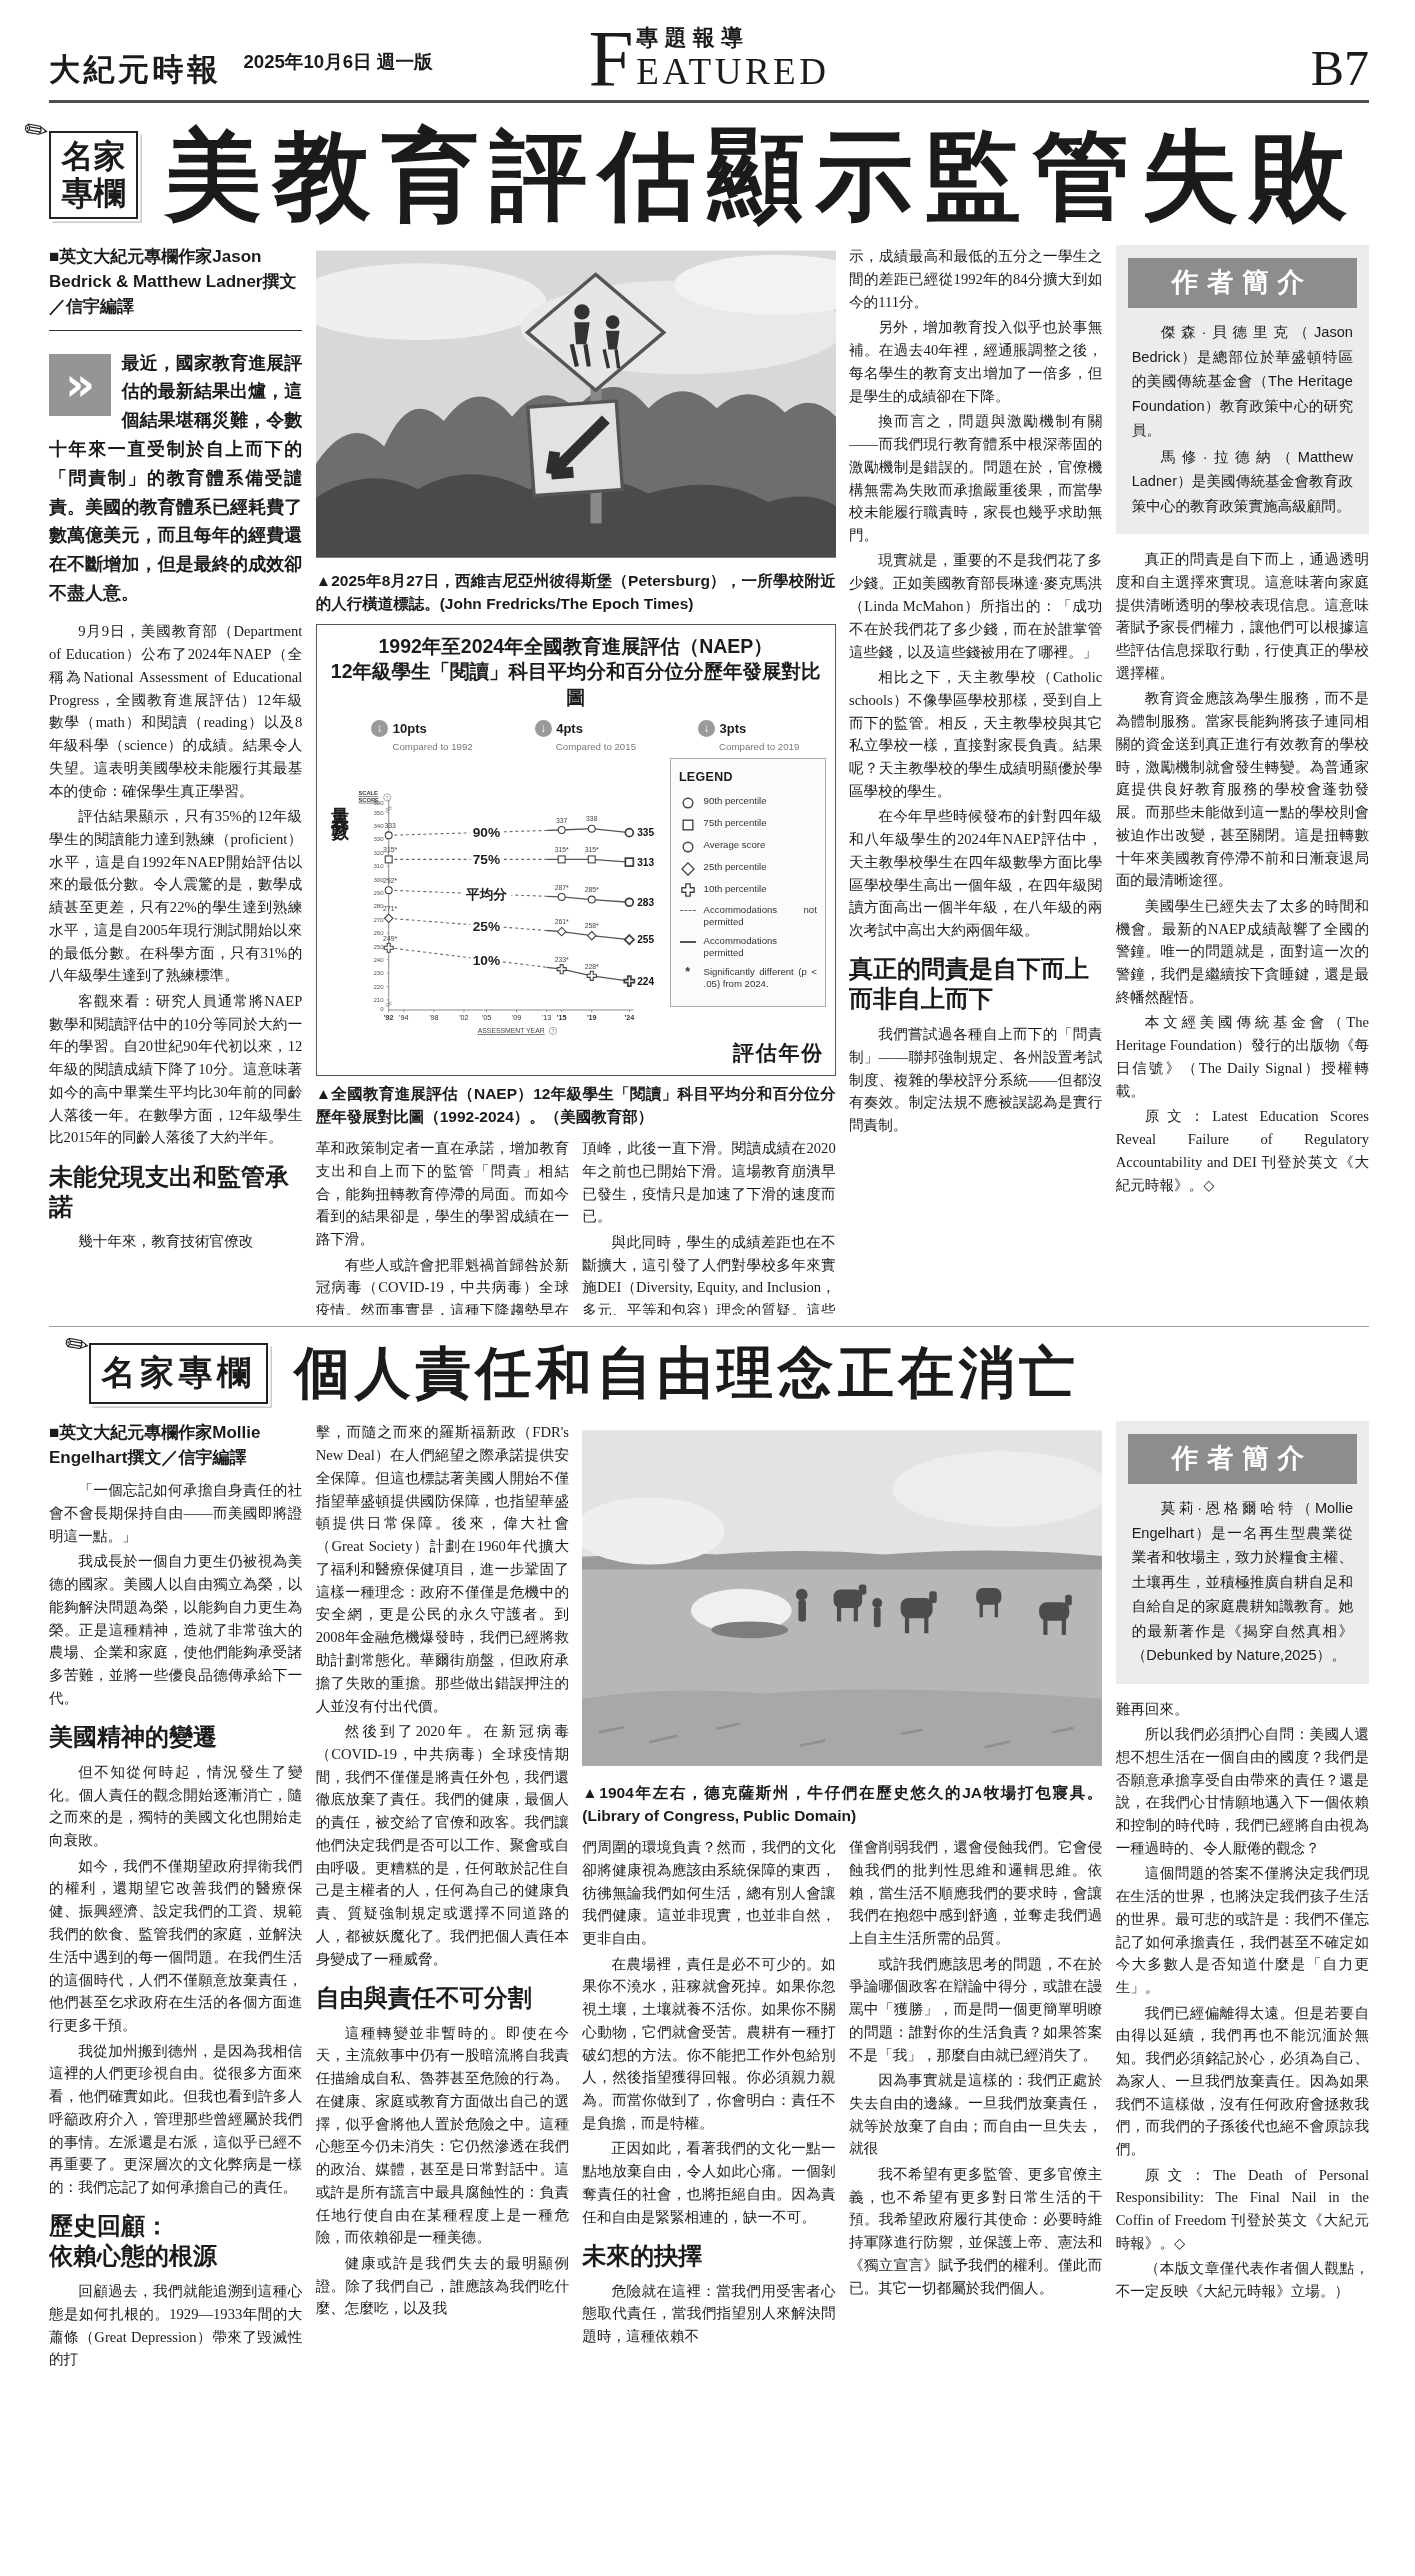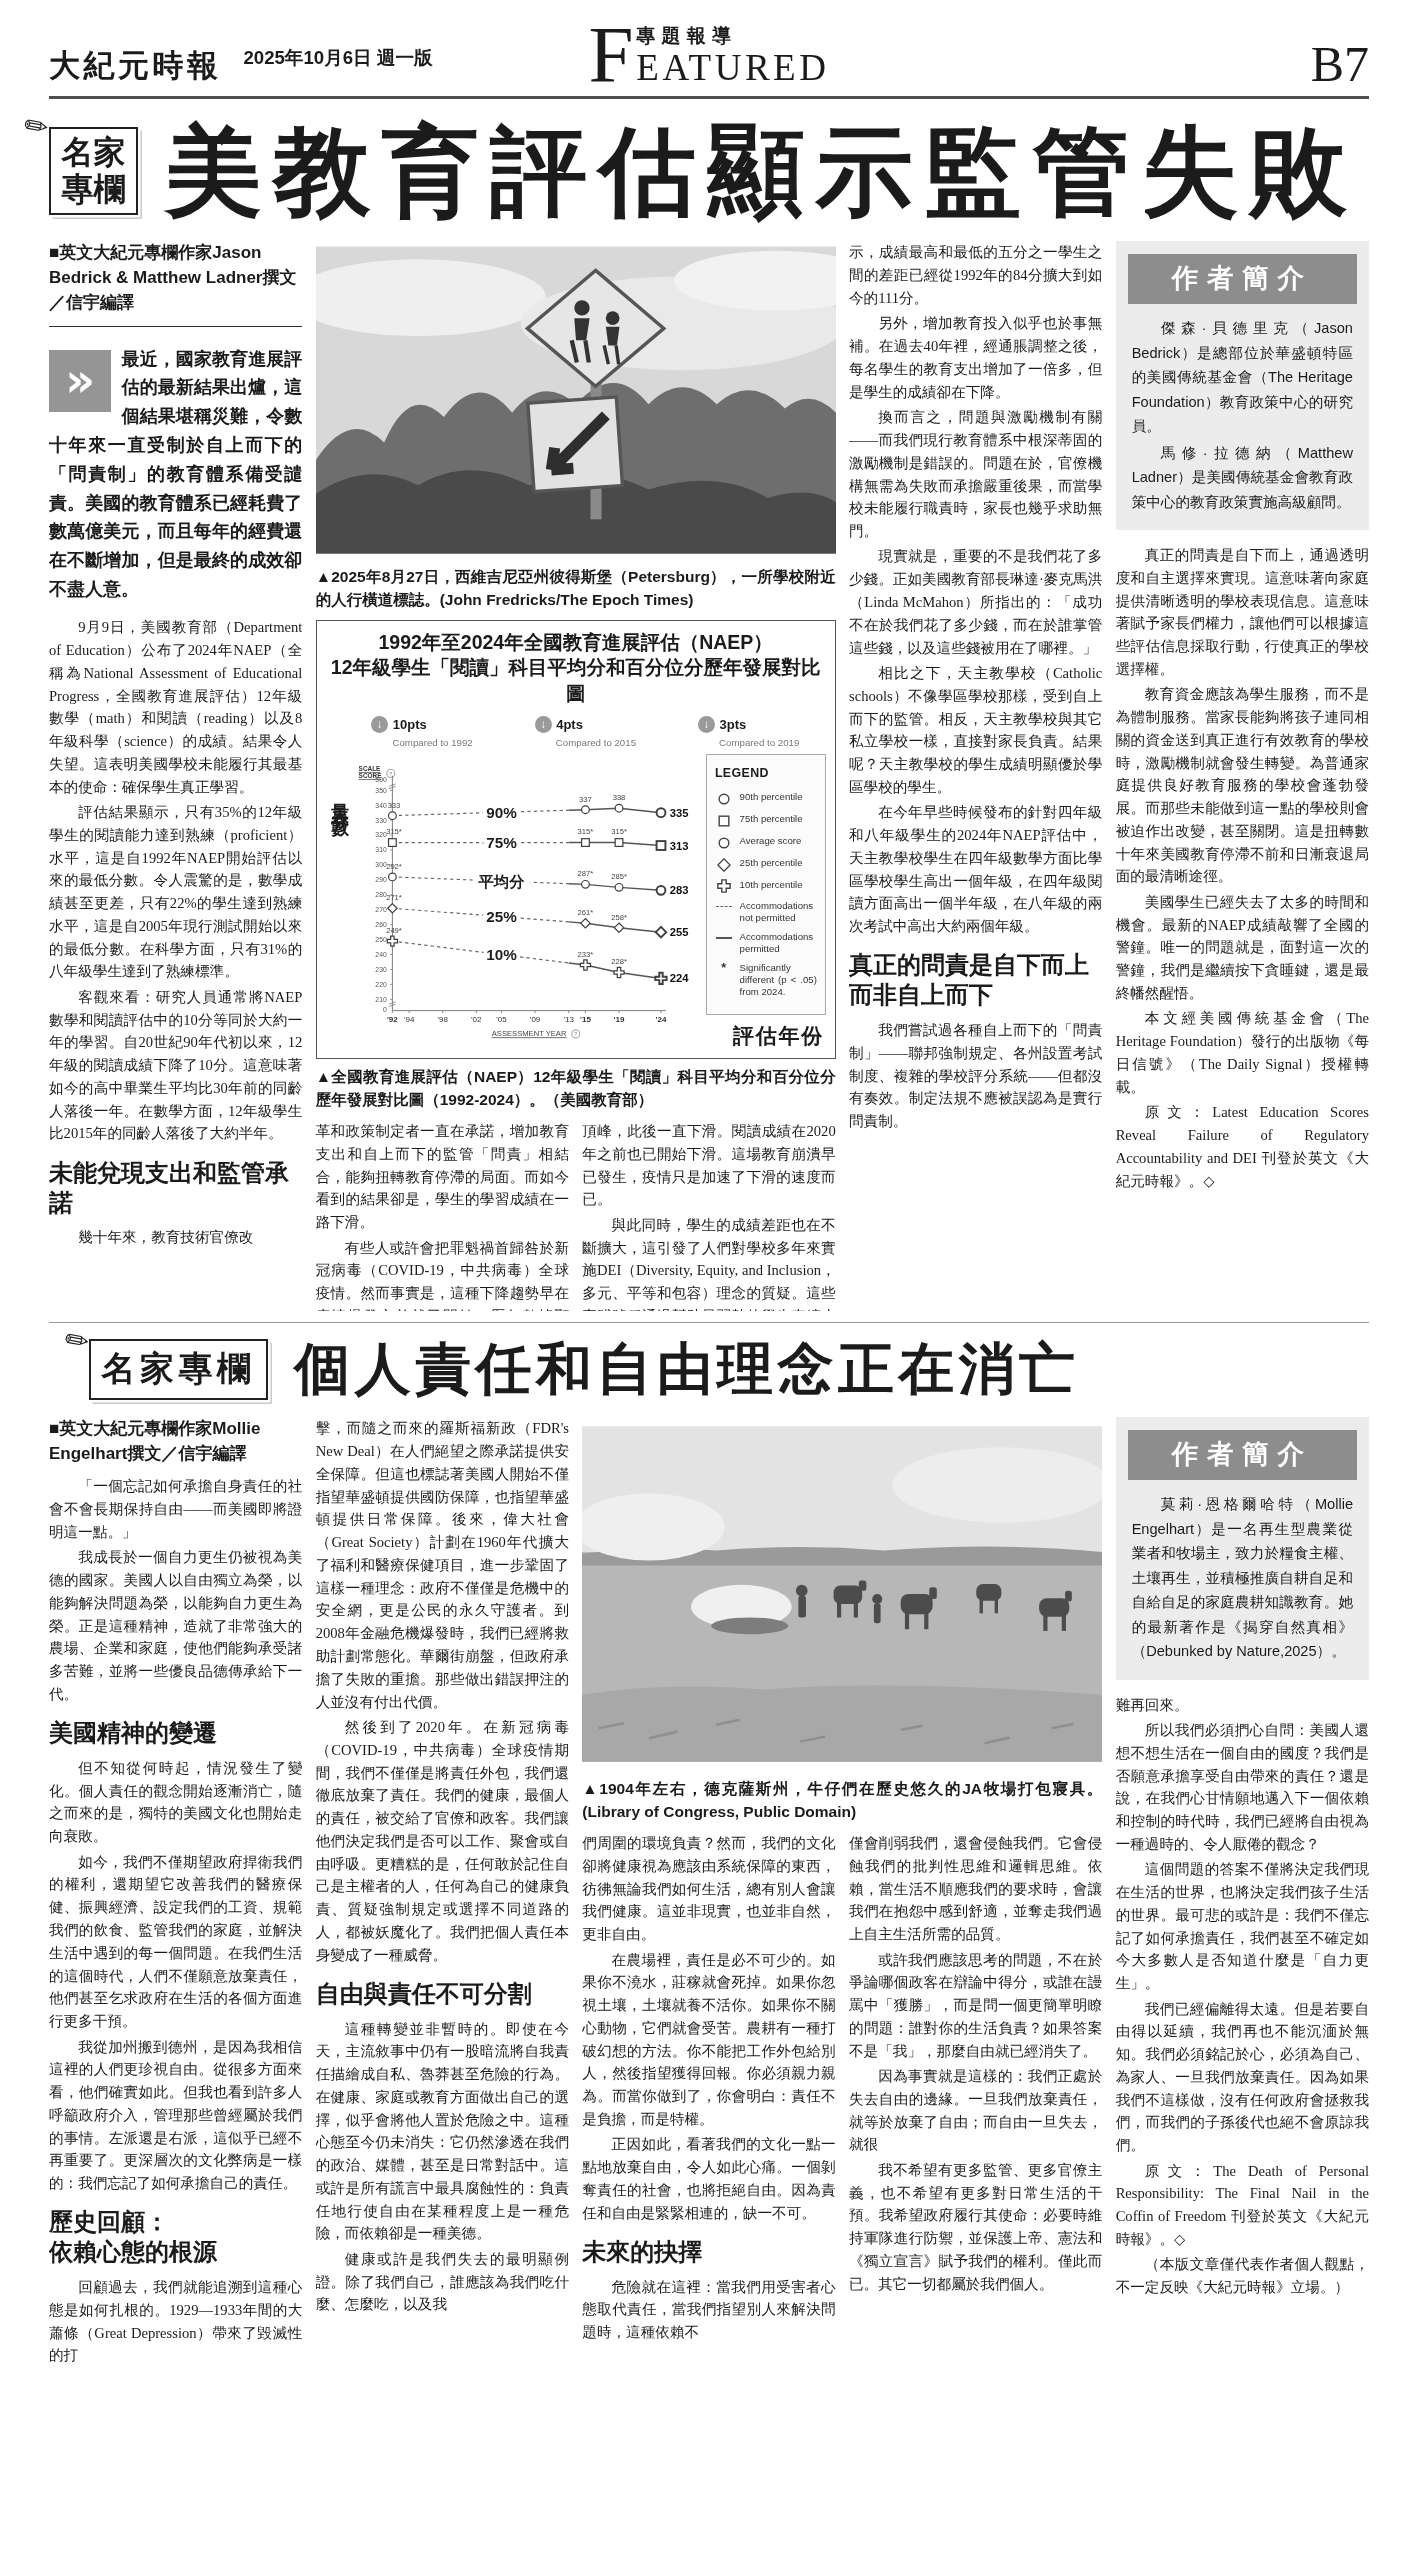--- a/index.html
+++ b/index.html
@@ -7,21 +7,21 @@
         padding:23px 46px 21px 49px;color:#1b1b1b;
         font-family:"Liberation Serif","DejaVu Serif",serif;}
   
   .hdr{display:flex;align-items:flex-end;border-bottom:3.5px solid #4f4f4f;padding-bottom:8.8px;}
   .hdr-left{flex:1;display:flex;align-items:flex-start;gap:22px;}
   .logo{font-weight:900;font-size:31px;letter-spacing:3.5px;font-family:"DejaVu Serif",serif;}
   .dateline{font-family:"Liberation Sans","DejaVu Sans",sans-serif;font-weight:700;font-size:18.6px;}
   .hdr-center{display:flex;align-items:flex-end;}
   .f-init{font-size:81px;line-height:.78;font-family:"Liberation Serif",serif;}
   .f-stack{display:flex;flex-direction:column;margin-left:2.7px;}
-  .f-zh{font-weight:700;font-size:19px;letter-spacing:6.2px;font-family:Liberation Serif, serif;}
+  .f-zh{font-weight:700;font-size:22px;letter-spacing:6.2px;font-family:Liberation Serif, serif;}
   .f-en{font-size:37px;letter-spacing:3.5px;line-height:1.02;font-family:"Liberation Serif",serif;}
   .hdr-right{flex:1;text-align:right;}
   .pageno{font-size:50px;line-height:.9;font-family:"Liberation Serif",serif;}
   
   .hl-row{display:flex;align-items:center;gap:26.5px;margin:23px 0 21px;}
   .badge{position:relative;border:2.7px solid #222;padding:5.3px 10.6px;font-weight:900;flex:none;
          font-family:"DejaVu Serif",serif;box-shadow:2.7px 2.7px 0 #fff,3.5px 3.5px 0 #999;}
   .badge .pen{position:absolute;left:-26.5px;top:-17.7px;font-size:28px;transform:rotate(-35deg);color:#222;
               font-family:"DejaVu Sans",sans-serif;}
   .badge-2line{font-size:32px;line-height:1.15;text-align:center;}
@@ -70,21 +70,21 @@
   .annot{display:flex;flex-direction:column;}
   .annot-top{display:flex;align-items:center;gap:4.4px;}
   .arr{display:inline-flex;width:17px;height:17px;border-radius:50%;background:#9a9a9a;color:#fff;
        align-items:center;justify-content:center;font-size:11.5px;font-weight:700;flex:none;}
   .annot .d{font-weight:800;font-size:13px;}
   .annot .lbl{color:#777;font-size:9.7px;margin-left:21px;}
   .chart-main{display:flex;gap:3.5px;margin-top:1.8px;}
   .vlabel{writing-mode:vertical-rl;text-orientation:upright;font-weight:900;font-size:17.7px;
           letter-spacing:5.3px;font-family:"Liberation Sans","DejaVu Sans",sans-serif;padding-top:35px;flex:none;}
   #chart-svg{flex:1;min-width:0;}
-  .legend-wrap{width:120px;flex:none;display:flex;flex-direction:column;}
+  .legend-wrap{width:156px;flex:none;display:flex;flex-direction:column;gap:25px;}
   .legend{border:0.9px solid #aaa;background:#fbfbfb;padding:8.8px 8px;
           font-family:"Liberation Sans","DejaVu Sans",sans-serif;}
   .lg-title{font-weight:800;font-size:12.4px;margin-bottom:8px;letter-spacing:0.4px;}
   .lg-row{display:flex;align-items:flex-start;gap:7px;margin-bottom:7px;font-size:9.6px;color:#333;line-height:1.25;}
   .lg-glyph{width:17.7px;flex:none;display:flex;justify-content:center;padding-top:0.9px;}
   .lg-dash{width:16px;border-top:1.8px dashed #666;margin-top:4.4px;}
   .lg-solid{width:16px;border-top:2.2px solid #555;margin-top:4.4px;}
   .lg-star{font-weight:900;font-size:12.4px;line-height:.9;}
   .xaxis-zh{margin-top:auto;text-align:right;font-family:"Liberation Sans","DejaVu Sans",sans-serif;
             font-weight:900;font-size:21px;letter-spacing:1.8px;padding:5.3px 1.8px 0 0;}

